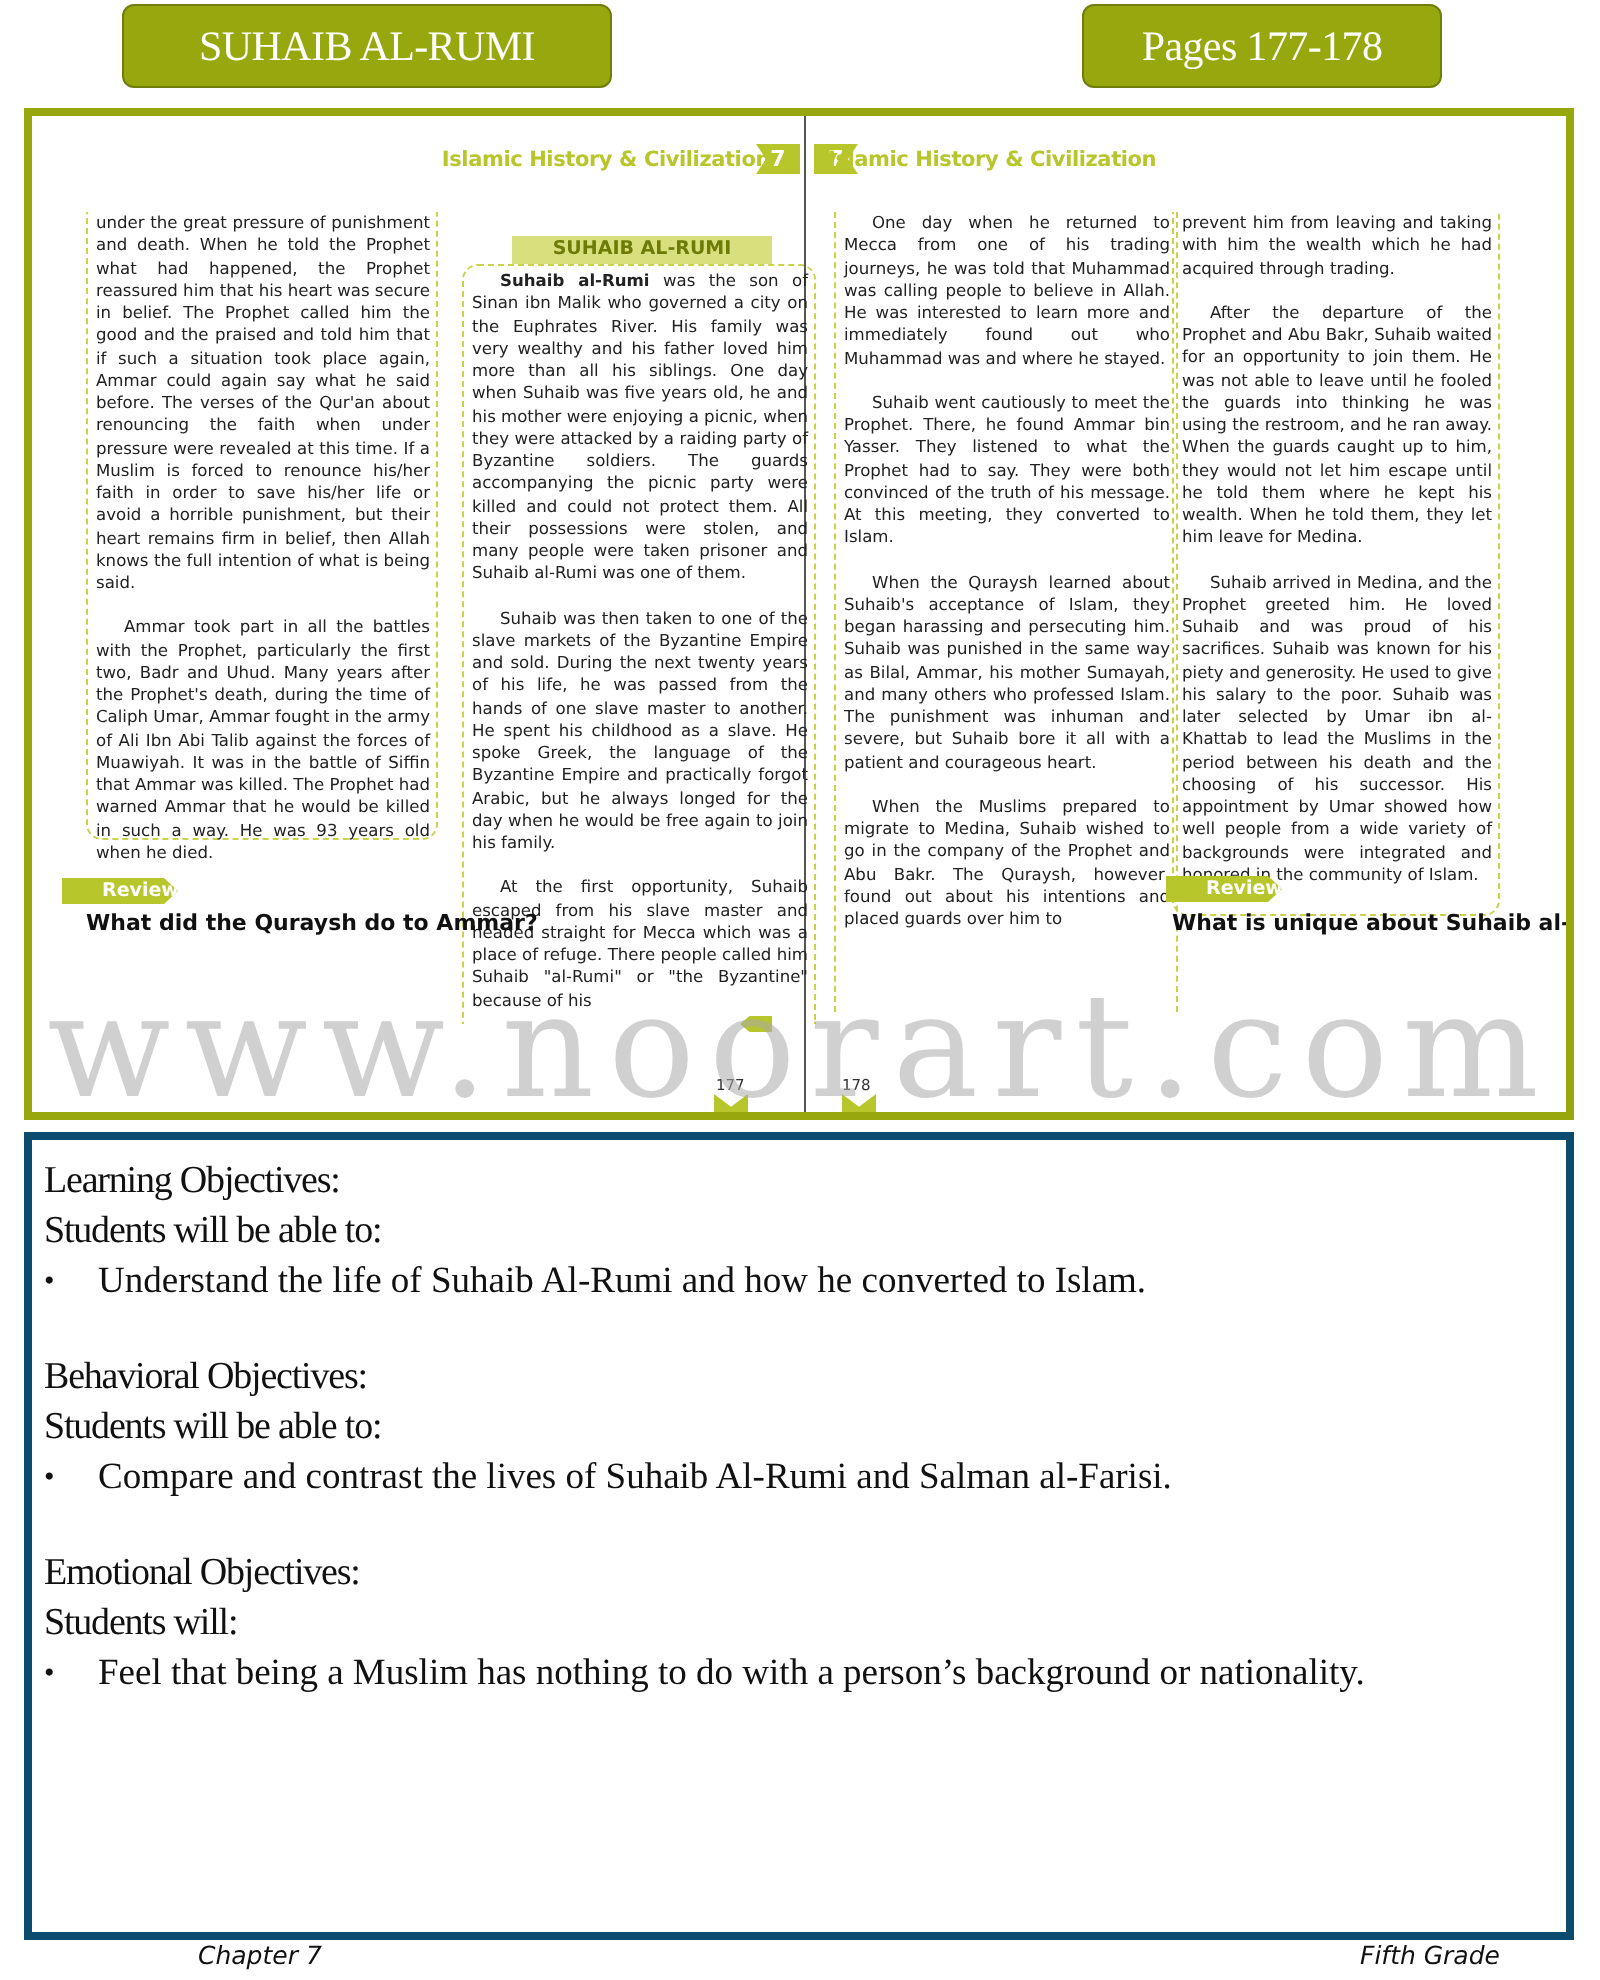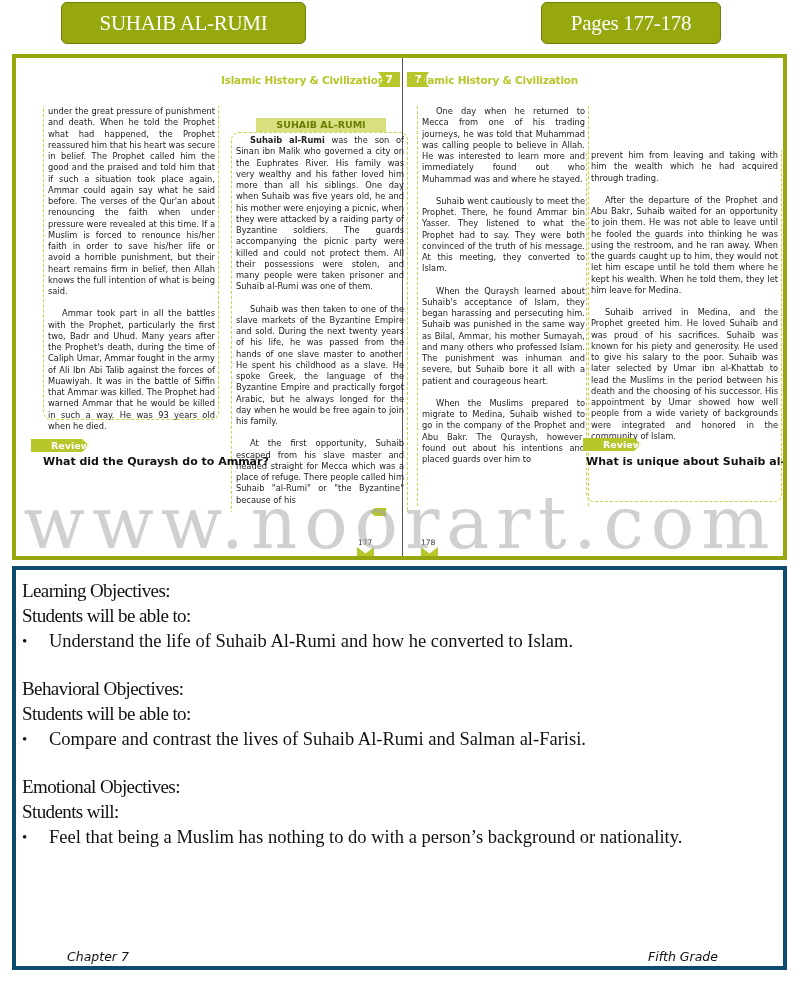--- a/index.html
+++ b/index.html
@@ -45,22 +45,22 @@
     border-left: 1.5px dashed #c9d24a; border-right: 1.5px dashed #c9d24a;
     padding: 0 3px 0 4px; text-align: justify;
   }
   .col p { margin-bottom: 11px; }
   .col p.indent { text-indent: 14px; }
   .col-1 { left: 27px; top: 48px; width: 176px; height: 314px;
     border-bottom: 1.5px dashed #c9d24a; border-radius: 0 0 8px 8px; }
   .col-2 { left: 215px; top: 74px; width: 177px; height: 380px;
     border-top: 1.5px dashed #c9d24a; border-radius: 8px 8px 0 0; padding-top: 2px; }
   .col-3 { left: 401px; top: 48px; width: 172px; height: 400px; }
-  .col-4 { left: 570px; top: 48px; width: 196px; height: 352px;
-    border-bottom: 1.5px dashed #c9d24a; border-radius: 0 0 8px 8px; margin-top: 44px; }
+  .col-4 { left: 570px; top: 48px; width: 164px; height: 352px;
+    border-bottom: 1.5px dashed #c9d24a; border-radius: 0 0 8px 8px; }
   .box-title {
     position: absolute; left: 240px; top: 60px; width: 130px; height: 14px;
     background: #fff; color: #6d7b07; font-family: "DejaVu Sans", sans-serif;
     font-weight: bold; font-size: 9.5px; text-align: center; line-height: 14px;
   }
   .box-title-bar {
     position: absolute; left: 246px; top: 60px; width: 118px; height: 14px;
     background: #d7e07d;
   }
 
@@ -114,22 +114,22 @@
   .obj-list li {
     position: relative; padding-left: 27px; padding-right: 12px;
     font-size: 18.5px; line-height: 27px; text-align: justify;
   }
   .obj-list li::before {
     content: "•"; position: absolute; left: 0; top: 0; font-size: 15px;
   }
   .obj-group { margin-bottom: 21px; }
 
   .footer {
-    position: absolute; top: 949px; font-family: "DejaVu Sans", sans-serif;
-    font-style: italic; font-size: 12.5px; color: #111;
+    position: absolute; top: 970px; font-family: "DejaVu Sans", sans-serif;
+    font-style: italic; font-size: 12.5px; color: #111; margin-left: 32px;
   }
   .footer-left { left: 67px; }
   .footer-right { left: 648px; }
 </style>
 </head>
 <body>
 
 <div class="badge badge-left">
   <span>SUHAIB AL-RUMI</span>
 </div>

